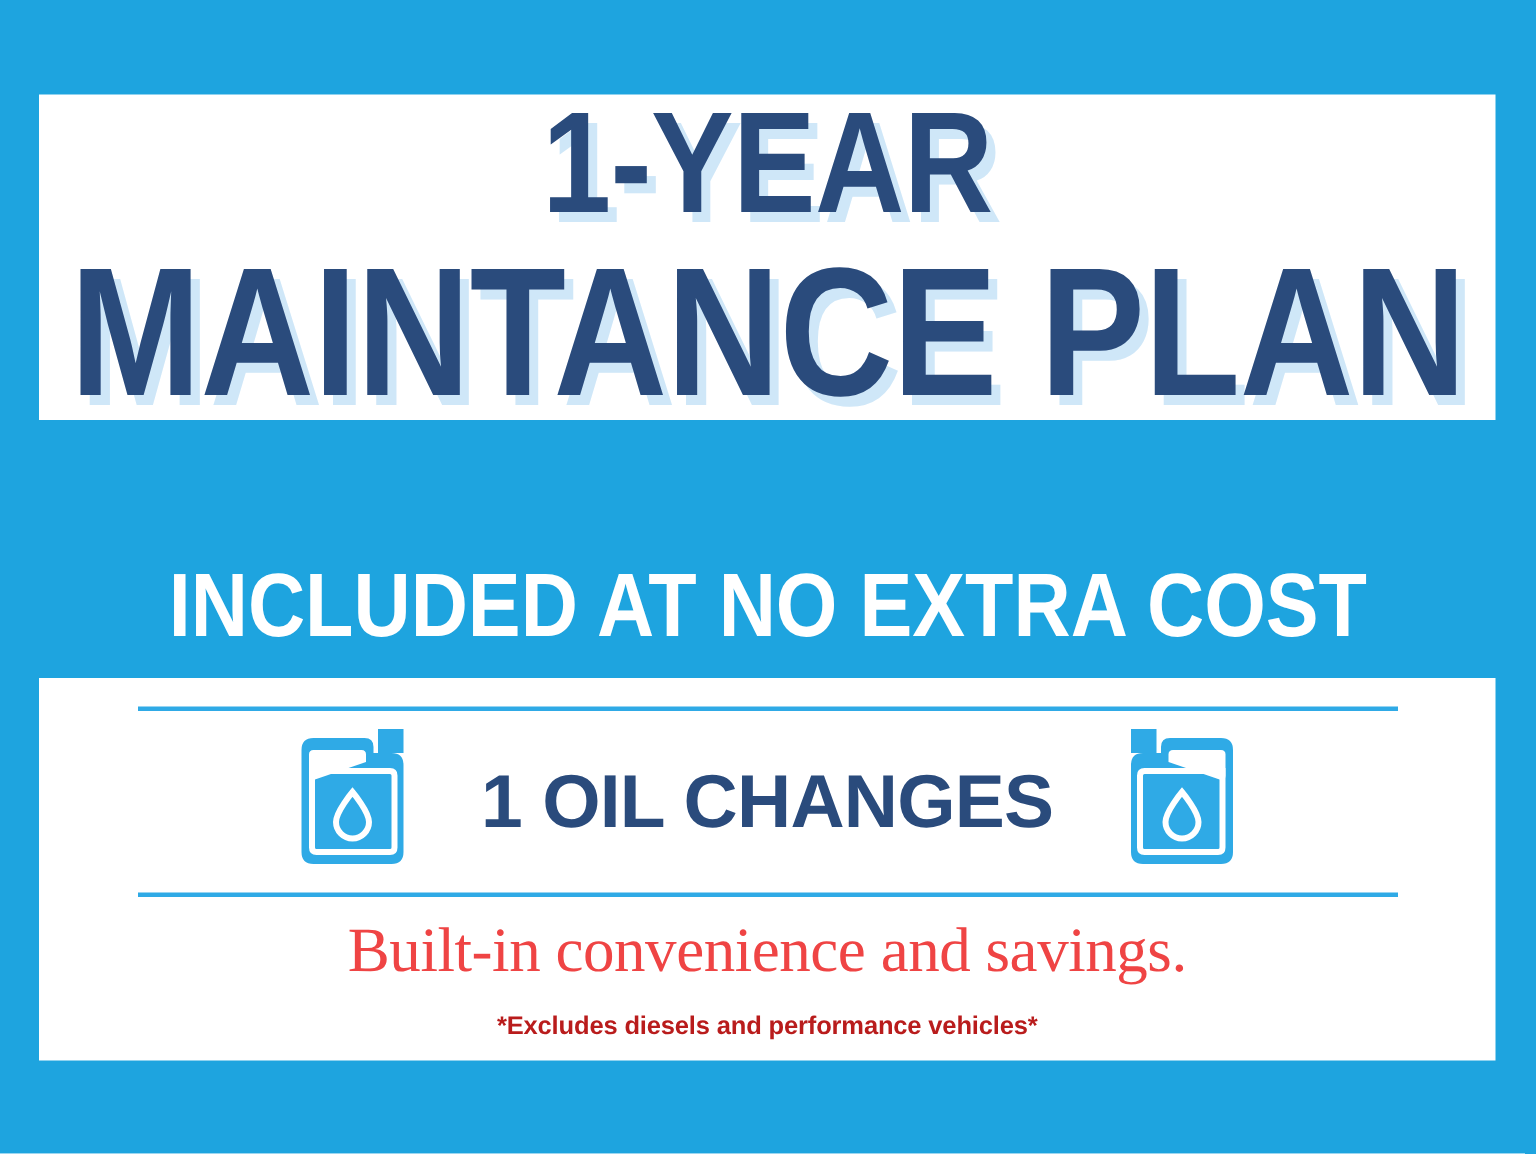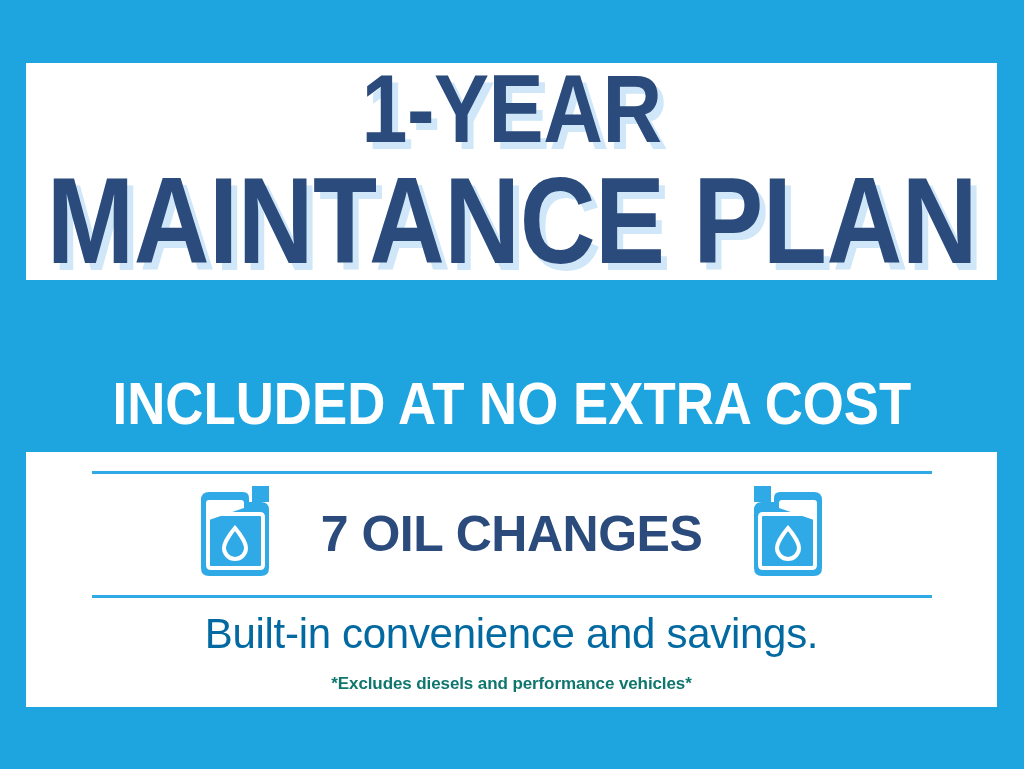--- a/index.html
+++ b/index.html
@@ -115,35 +115,35 @@
 
   .jug-icon { display: block; }
   .jug-icon.mirrored { transform: scaleX(-1); }
 
   .tagline {
     position: absolute;
     left: 0;
     top: 158px;
     width: 100%;
     text-align: center;
-    color: #0369a1;
-    font-family: Liberation Sans, sans-serif;
+    color: #ef4444;
+    font-family: Liberation Serif, serif;
     font-weight: 400;
     font-size: 42px;
     letter-spacing: -0.3px;
     white-space: nowrap;
   }
 
   .disclaimer {
     position: absolute;
     left: 0;
     top: 222px;
     width: 100%;
     text-align: center;
-    color: #0f766e;
+    color: #b91c1c;
     font-family: "Liberation Sans Narrow", "Liberation Sans", sans-serif;
     font-weight: 700;
     font-size: 17px;
     letter-spacing: -0.1px;
     white-space: nowrap;
   }
 </style>
 </head>
 <body>
 
@@ -172,21 +172,21 @@
           <path d="M6 16 Q6 8 14 8 L48 8 Q54 8 54 14 L54 18 L66 18 Q74 18 74 26 L74 84 Q74 92 66 92 L14 92 Q6 92 6 84 Z" fill="#2FAAE6"></path>
 
           <path d="M13 30 L65 30 Q68 30 68 33 L68 81 Q68 84 65 84 L16 84 Q13 84 13 81 Z" fill="none" stroke="#ffffff" stroke-width="4"></path>
 
           <path d="M14 16 L46 16 Q49 16 49 19 L49 24 L14 36 Q11 36 11 33 L11 19 Q11 16 14 16 Z" fill="#ffffff"></path>
 
           <path d="M40 44 C40 44 29 57 29 64 C29 70 34 75 40 75 C46 75 51 70 51 64 C51 57 40 44 40 44 Z" fill="none" stroke="#ffffff" stroke-width="4"></path>
         </svg>
       </span>
 
-      <span class="benefit-label">7 OIL CHANGES</span>
+      <span class="benefit-label">1 OIL CHANGES</span>
 
       <span class="jug-icon mirrored">
         <svg width="80" height="96" viewBox="0 0 80 96" xmlns="http://www.w3.org/2000/svg">
           <rect x="57" y="2" width="17" height="16" fill="#2FAAE6"></rect>
           <path d="M6 16 Q6 8 14 8 L48 8 Q54 8 54 14 L54 18 L66 18 Q74 18 74 26 L74 84 Q74 92 66 92 L14 92 Q6 92 6 84 Z" fill="#2FAAE6"></path>
           <path d="M13 30 L65 30 Q68 30 68 33 L68 81 Q68 84 65 84 L16 84 Q13 84 13 81 Z" fill="none" stroke="#ffffff" stroke-width="4"></path>
           <path d="M14 16 L46 16 Q49 16 49 19 L49 24 L14 36 Q11 36 11 33 L11 19 Q11 16 14 16 Z" fill="#ffffff"></path>
           <path d="M40 44 C40 44 29 57 29 64 C29 70 34 75 40 75 C46 75 51 70 51 64 C51 57 40 44 40 44 Z" fill="none" stroke="#ffffff" stroke-width="4"></path>
         </svg>
       </span>

